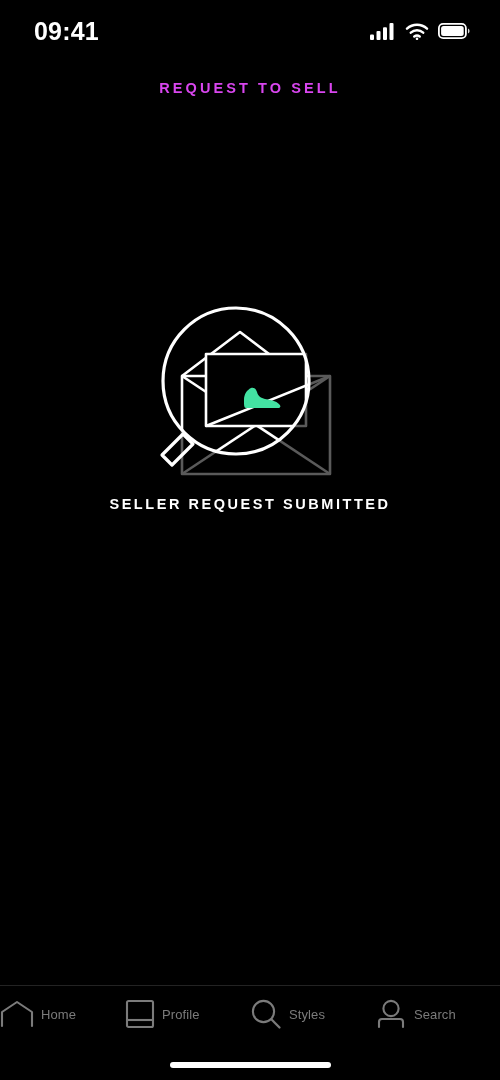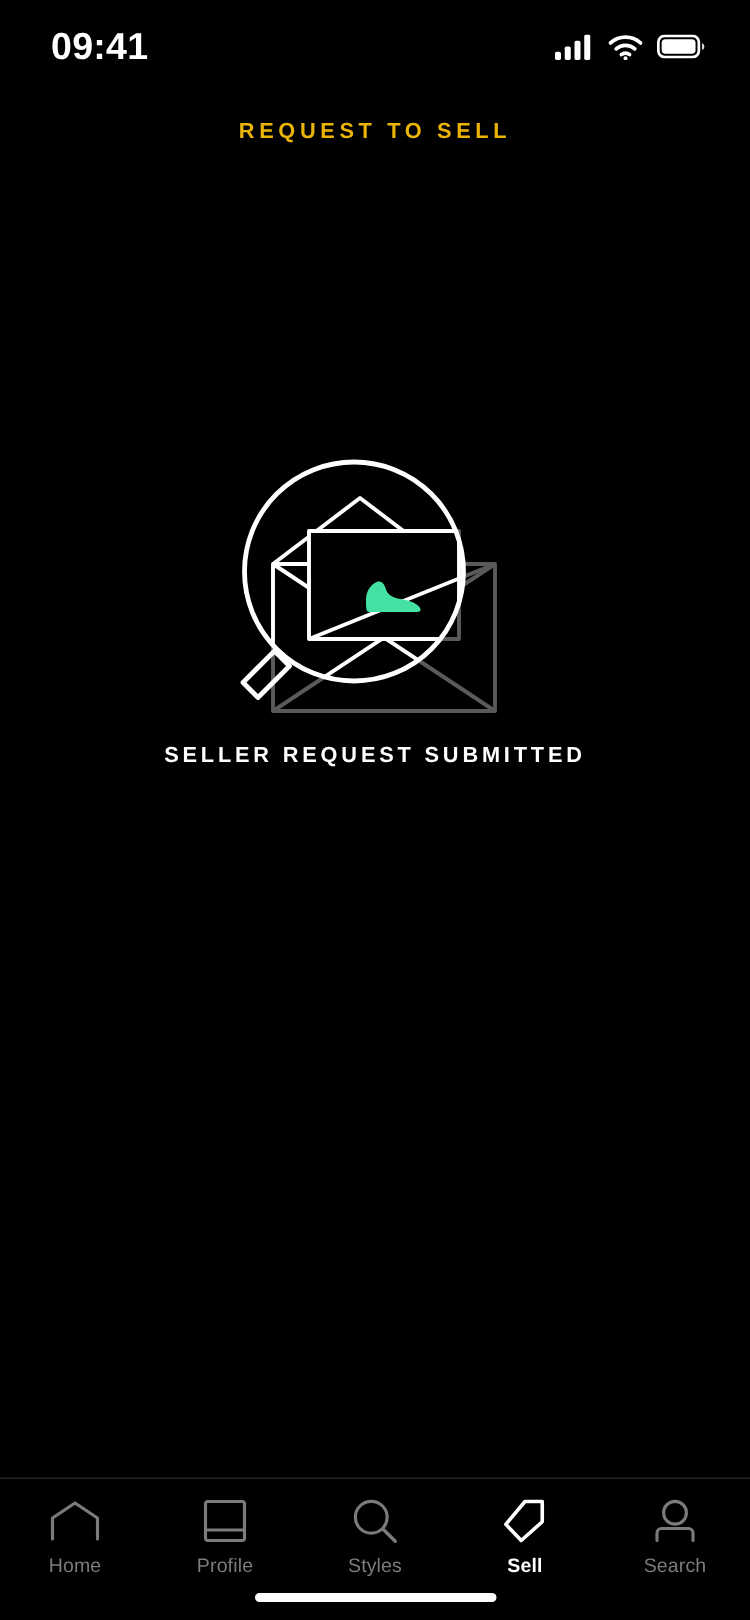--- a/index.html
+++ b/index.html
@@ -47,21 +47,21 @@
 
   
   .header {
     flex:0 0 46px;
     display:flex;
     align-items:flex-start;
     justify-content:center;
     padding-top:20px;
   }
   .header-title {
-    color:#eab308;
+    color:#d946ef;
     font-size:14.5px;
     font-weight:bold;
     letter-spacing:3.1px;
   }
 
   
   .content {
     flex:1 1 auto;
     position:relative;
     display:flex;
@@ -107,21 +107,21 @@
   .tabbar {
     flex:0 0 95px;
     border-top:1px solid #232323;
     display:flex;
     align-items:flex-start;
     padding-top:13px;
   }
   .tab {
     flex:1 1 0;
     display:flex;
-    flex-direction:column;
+    flex-direction:row;
     align-items:center;
     gap:7px;
     cursor:pointer;
   }
   .tab-icon { height:30px; display:flex; align-items:center; justify-content:center; }
   .tab-label { font-size:13px; letter-spacing:0.1px; }
   .tab.inactive .tab-label { color:#7b7b7b; font-weight:400; }
   .tab.active   .tab-label { color:#ffffff; font-weight:bold; }
 
   
@@ -260,28 +260,20 @@
     <div class="tab inactive">
       <span class="tab-icon">
         <svg width="32" height="32" viewBox="0 0 32 32" fill="none">
           <circle cx="13.5" cy="13.5" r="10.6" stroke="#7b7b7b" stroke-width="2.1"></circle>
           <path d="M21.3 21.3 L29.5 29.5" stroke="#7b7b7b" stroke-width="2.3" stroke-linecap="round"></path>
         </svg>
       </span>
       <span class="tab-label">Styles</span>
     </div>
 
-    <div class="tab active">
-      <span class="tab-icon">
-        <svg width="32" height="32" viewBox="0 0 32 32" fill="none">
-          <path d="M27.5 3 L27.5 16.5 L13.5 29 L3.2 18.2 L16 3 Z" stroke="#ffffff" stroke-width="2.4" stroke-linejoin="round"></path>
-        </svg>
-      </span>
-      <span class="tab-label">Sell</span>
-    </div>
 
     <div class="tab inactive">
       <span class="tab-icon">
         <svg width="32" height="30" viewBox="0 0 32 30" fill="none">
           <circle cx="16" cy="9.5" r="7.6" stroke="#7b7b7b" stroke-width="2.1"></circle>
           <path d="M4 28 V23 a3 3 0 0 1 3 -3 H25 a3 3 0 0 1 3 3 V28" stroke="#7b7b7b" stroke-width="2.1" stroke-linecap="round"></path>
         </svg>
       </span>
       <span class="tab-label">Search</span>
     </div>

